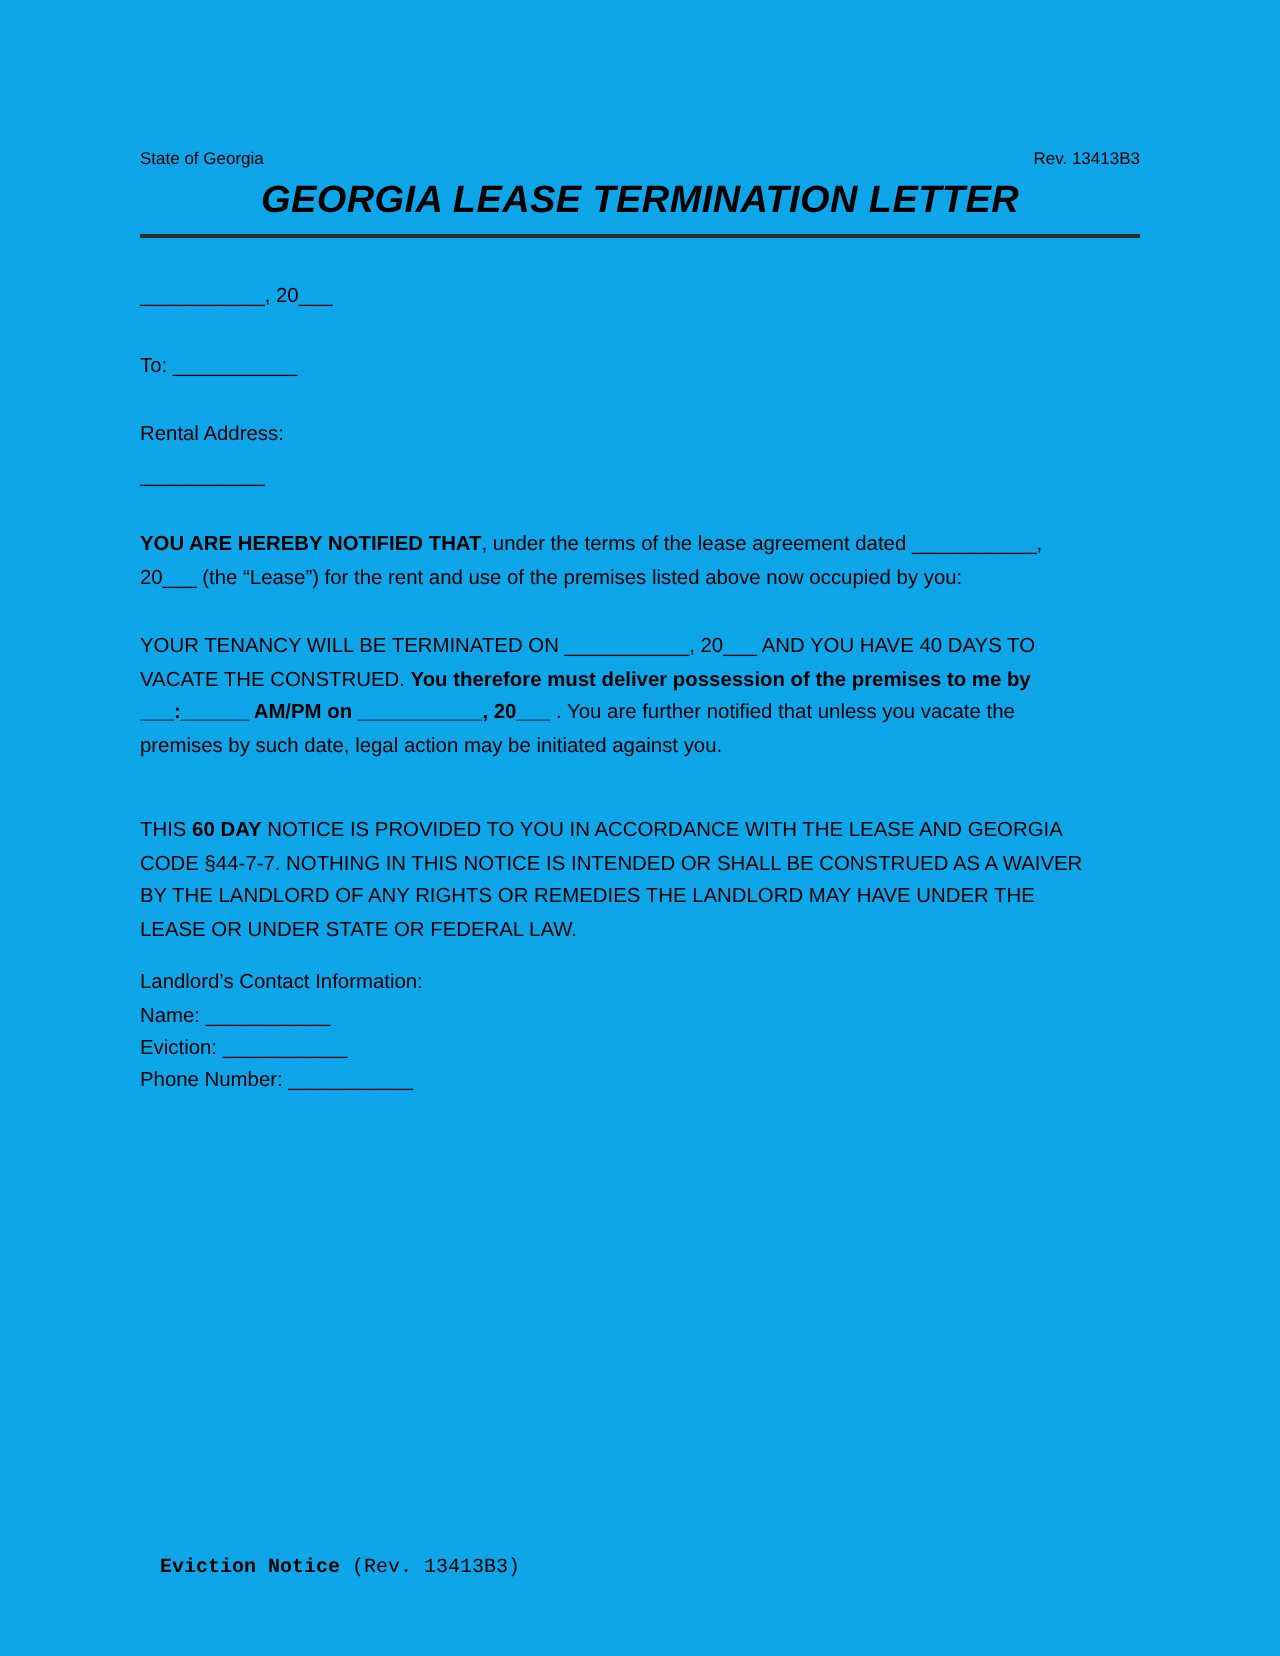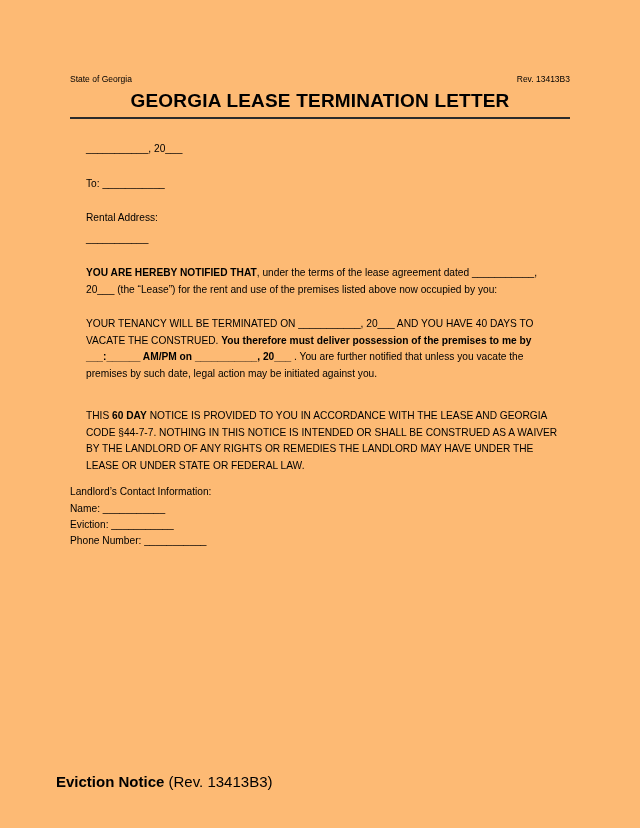--- a/index.html
+++ b/index.html
@@ -14,50 +14,50 @@
     color: #000000;
     position: relative;
     overflow: hidden;
   }
   .page {
     position: absolute;
     left: 0;
     top: 0;
     width: 640px;
     height: 828px;
-    background: #fdba74;
+    background: #0ea5e9;
     box-sizing: border-box;
     padding: 74px 70px 0 70px;
   }
   .header-row {
     display: flex;
     justify-content: space-between;
     align-items: baseline;
     font-size: 8.5px;
     line-height: 1.2;
     color: #000;
   }
   .doc-title {
     text-align: center;
     font-size: 19px;
     font-weight: bold;
     letter-spacing: 0.2px;
     margin-top: 6px;
     margin-bottom: 5px;
+    font-style: italic;
   }
   .rule {
     border: 0;
     border-top: 2px solid #2b2b2b;
     margin: 0 0 0 0;
     height: 0;
   }
   .body-text {
     font-size: 10.2px;
     line-height: 1.62;
-    margin-left: 16px;
   }
   .blk {
     margin-top: 18px;
   }
   .blk-date {
     margin-top: 22px;
   }
   .tight {
     margin-top: 4px;
   }
@@ -90,23 +90,24 @@
     font-size: 10.2px;
     padding-left: 8px;
   }
   .contact {
     margin-top: 10px;
     font-size: 10.2px;
     line-height: 1.58;
   }
   .footer {
     position: absolute;
-    left: 56px;
+    left: 80px;
     bottom: 38px;
-    font-size: 15px;
+    font-size: 10px;
+    font-family: Liberation Mono, monospace;
   }
   .footer .b {
     font-weight: bold;
   }
 </style>
 </head>
 <body>
 
 <div class="page">
 

